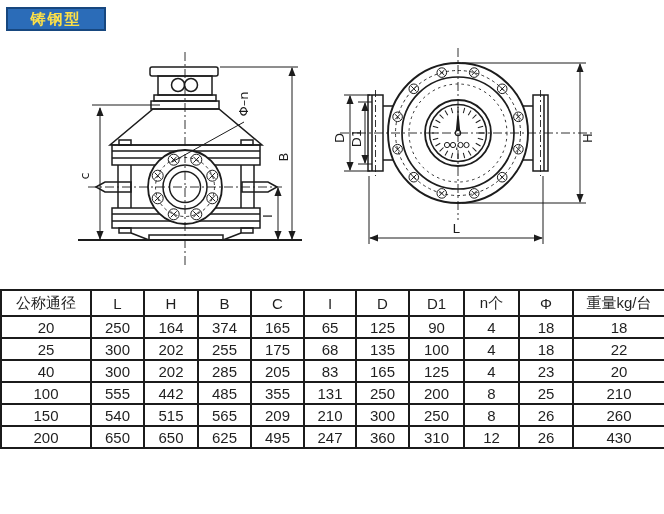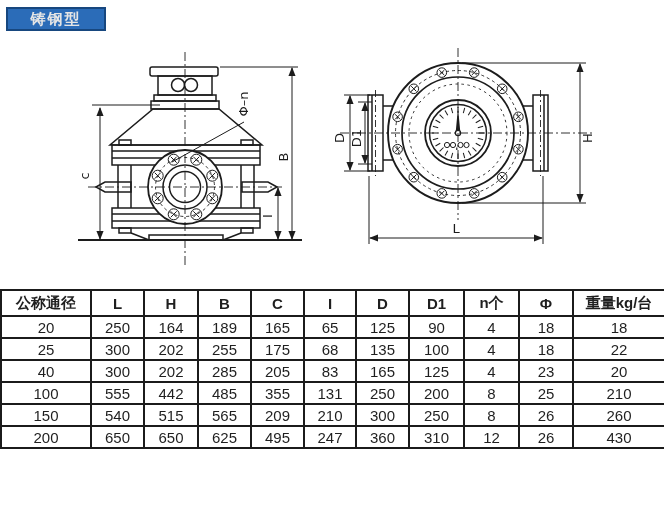--- a/index.html
+++ b/index.html
@@ -1,31 +1,31 @@
 <!DOCTYPE html>
 <html><head>
 <meta charset="utf-8">
 <style>
   html,body{margin:0;padding:0;background:#ffffff;}
   #stage{position:relative;width:664px;height:514px;background:#ffffff;overflow:hidden;
          font-family:"Liberation Sans",sans-serif;}
   
   .badge{position:absolute;left:6px;top:7px;width:100px;height:24px;
          background:#2b6cb8;border:2px solid #17477f;box-sizing:border-box;
-         color:#e5e5e5;font-size:15px;font-weight:bold;letter-spacing:2px;
+         color:#fde047;font-size:15px;font-weight:bold;letter-spacing:2px;
          display:flex;align-items:center;justify-content:center;}
   
   .drawing{position:absolute;left:0;top:0;width:664px;height:288px;}
   svg text{font-family:"DejaVu Sans","Liberation Sans",sans-serif;font-size:13px;fill:#1c1c1c;}
   
   .spec-wrap{position:absolute;left:0;top:289px;width:664px;}
   table.spec{border-collapse:collapse;table-layout:fixed;width:664px;}
   table.spec th,table.spec td{border:2px solid #1b1b1b;text-align:center;vertical-align:middle;
          padding:0;font-size:15px;color:#1f1f1f;overflow:hidden;white-space:nowrap;}
-  table.spec th{height:24px;font-weight:bold;margin-top:32px;}
+  table.spec th{height:24px;font-weight:normal;margin-top:32px;}
   table.spec td{height:20px;font-weight:normal;}
 </style>
 </head>
 <body>
 
 <div id="stage">
 
   <div class="badge">铸钢型</div>
 
   <svg class="drawing" viewBox="0 0 664 288" width="664" height="288">
@@ -223,21 +223,21 @@
             <th>n个</th>
             <th>Φ</th>
             <th>重量kg/台</th>
           </tr>
         </thead>
       <tbody>
           <tr>
             <td>20</td>
             <td>250</td>
             <td>164</td>
-            <td>189</td>
+            <td>374</td>
             <td>165</td>
             <td>65</td>
             <td>125</td>
             <td>90</td>
             <td>4</td>
             <td>18</td>
             <td>18</td>
           </tr>
           <tr>
             <td>25</td>

